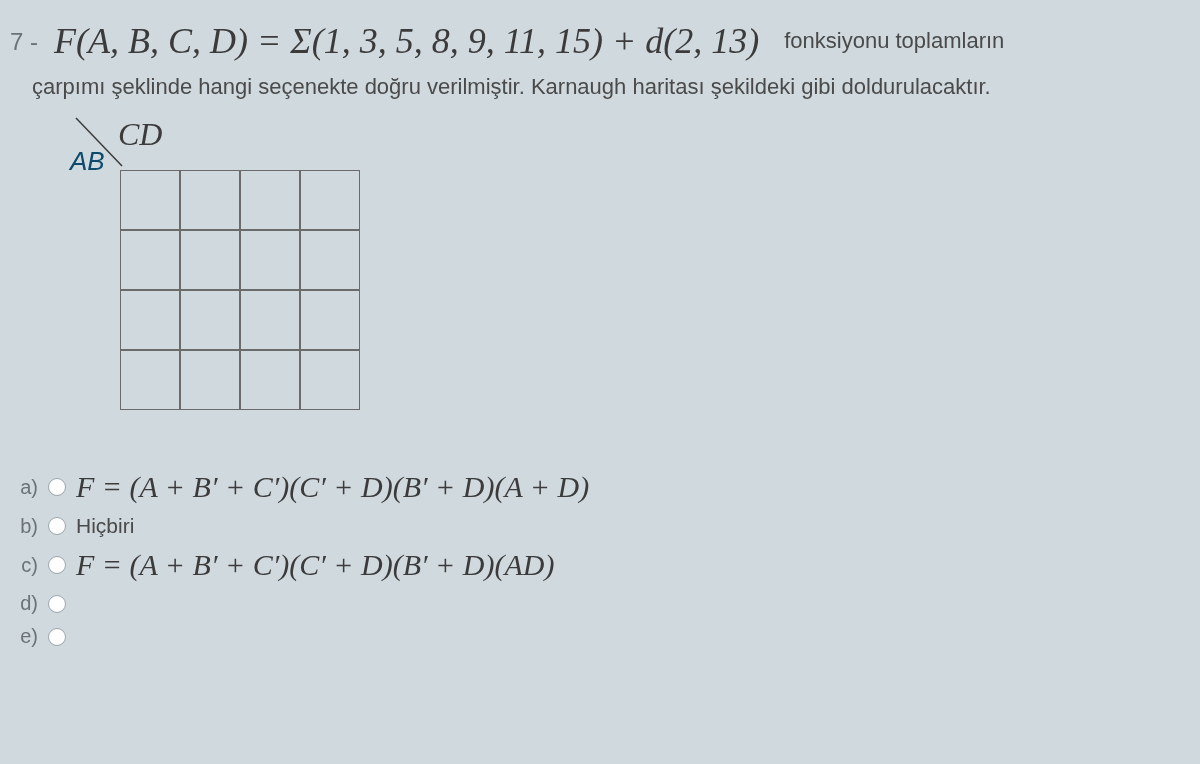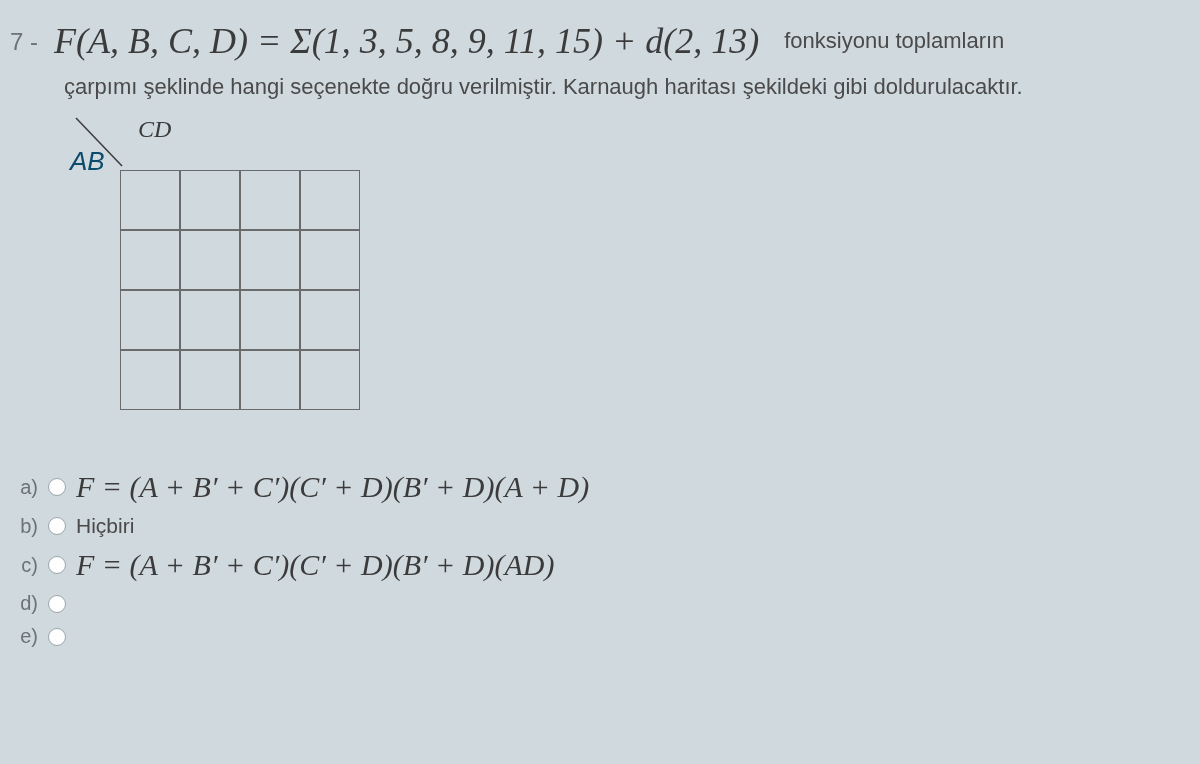--- a/index.html
+++ b/index.html
@@ -37,21 +37,21 @@
     gap: 7px;
   }
   .function-line .tail {
     font-family: Arial, Helvetica, sans-serif;
     font-size: 22px;
     color: #4a4a4a;
     margin-left: 18px;
     align-self: center;
   }
   .subtitle {
-    margin-left: 56px;
+    margin-left: 24px;
     margin-top: 12px;
     font-size: 22px;
     color: #4a4a4a;
   }
   .kmap {
     margin-left: 66px;
     margin-top: 18px;
     position: relative;
     width: 300px;
     height: 320px;
@@ -60,24 +60,24 @@
     position: absolute;
     top: -4px;
     left: -2px;
     width: 60px;
     height: 56px;
     pointer-events: none;
   }
   .kmap .cd {
     position: absolute;
     top: -2px;
-    left: 64px;
+    left: 44px;
     font-family: "Times New Roman", Times, serif;
     font-style: italic;
-    font-size: 24px;
+    font-size: 32px;
     color: #3b3b3b;
   }
   .kmap .ab {
     position: absolute;
     top: 28px;
     left: -4px;
     font-family: Liberation Sans, sans-serif;
     font-style: italic;
     font-size: 26px;
     color: #0c4a6e;

